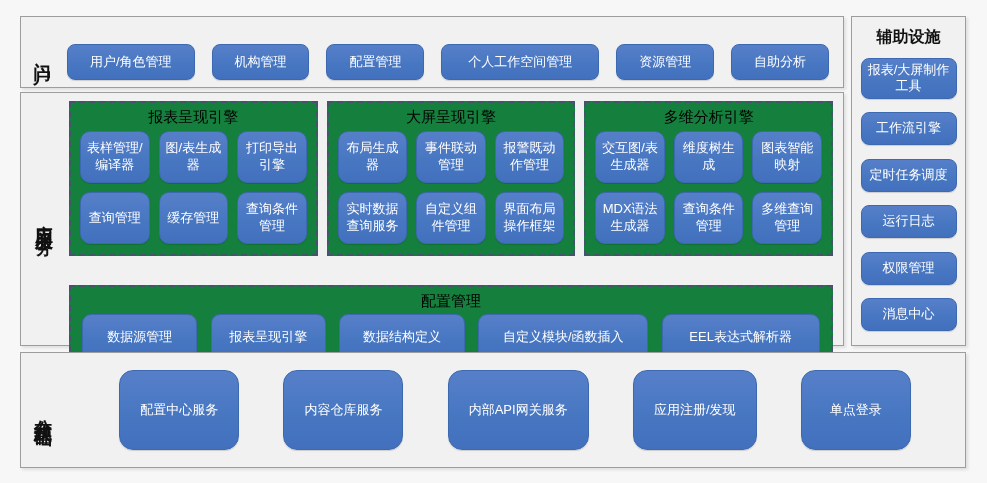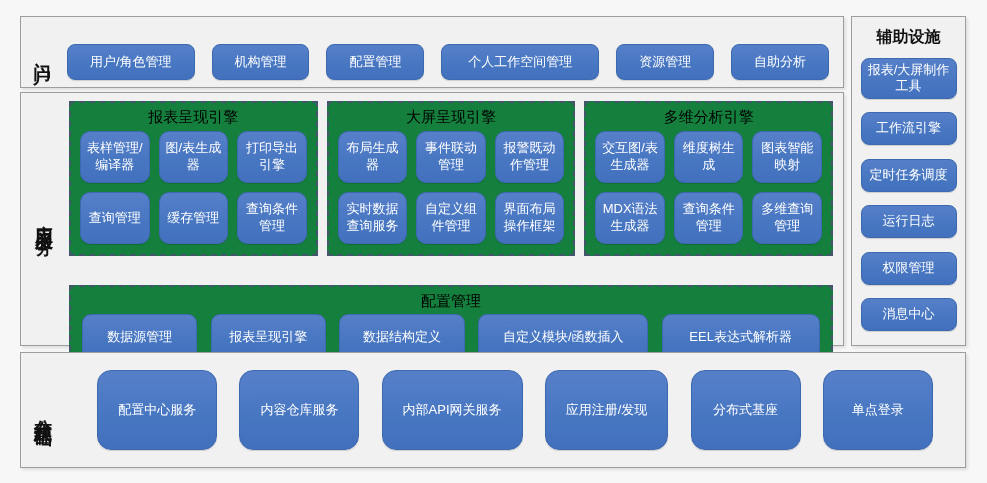--- a/index.html
+++ b/index.html
@@ -176,18 +176,17 @@
     </div>
   </aside>
 
   <section class="box foundation">
     <div class="vlabel">分布式基础</div>
     <div class="foundation-row">
       <div class="btn">配置中心服务</div>
       <div class="btn">内容仓库服务</div>
       <div class="btn">内部API网关服务</div>
       <div class="btn">应用注册/发现</div>
-      <div class="btn">分布式基座</div>
       <div class="btn">单点登录</div>
     </div>
   </section>
 
 </div>
 
 </body></html>

